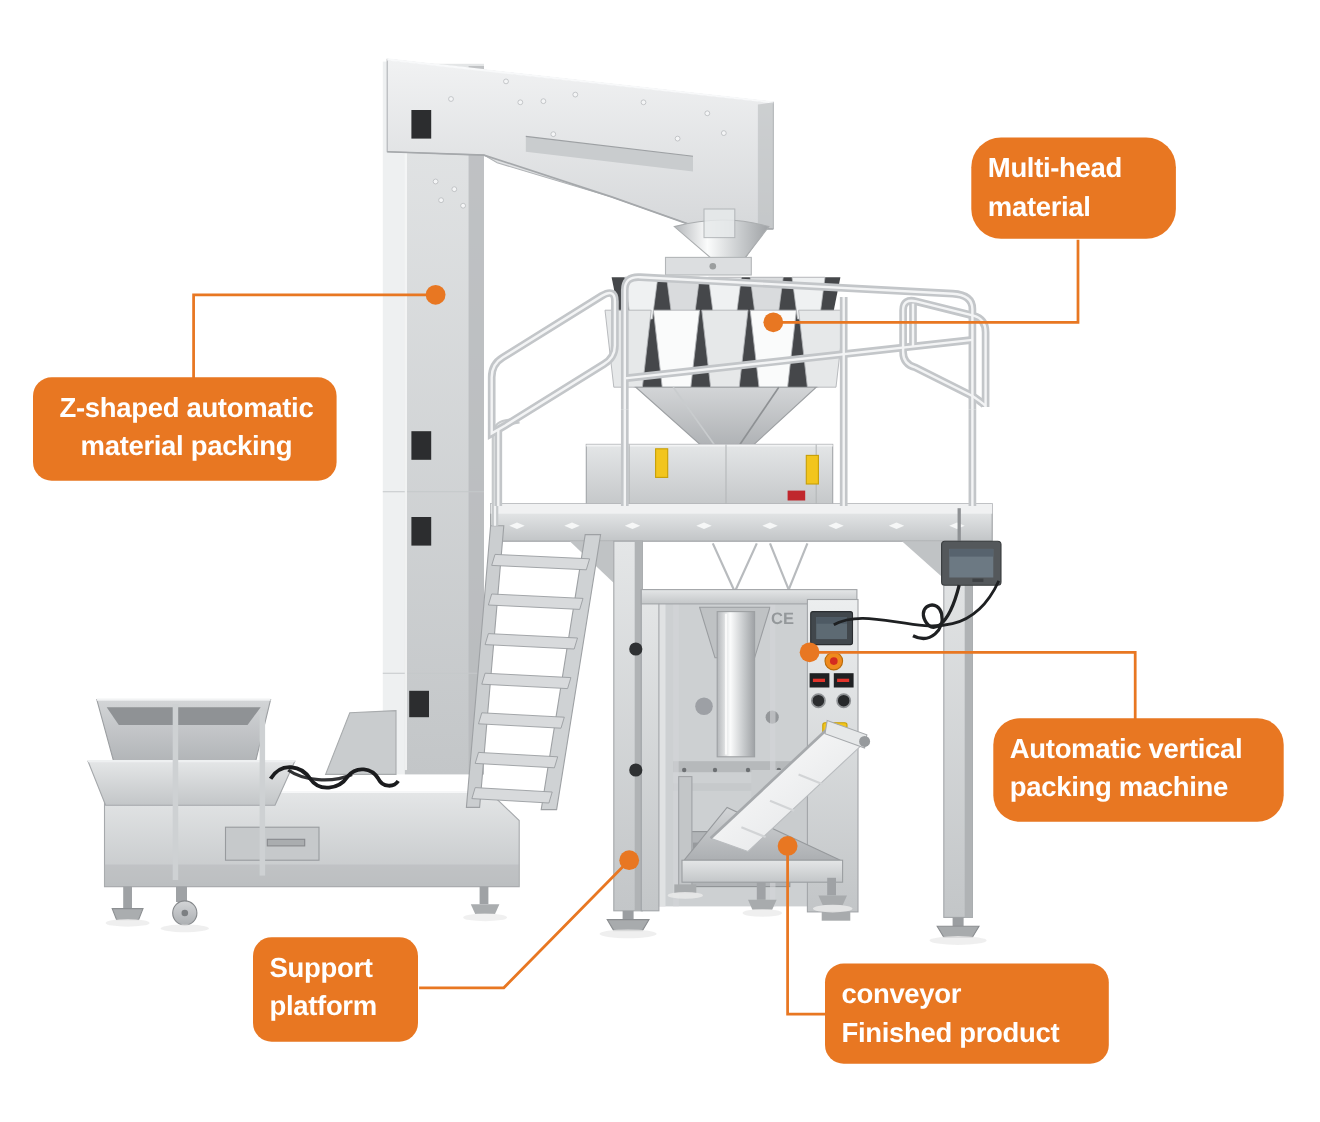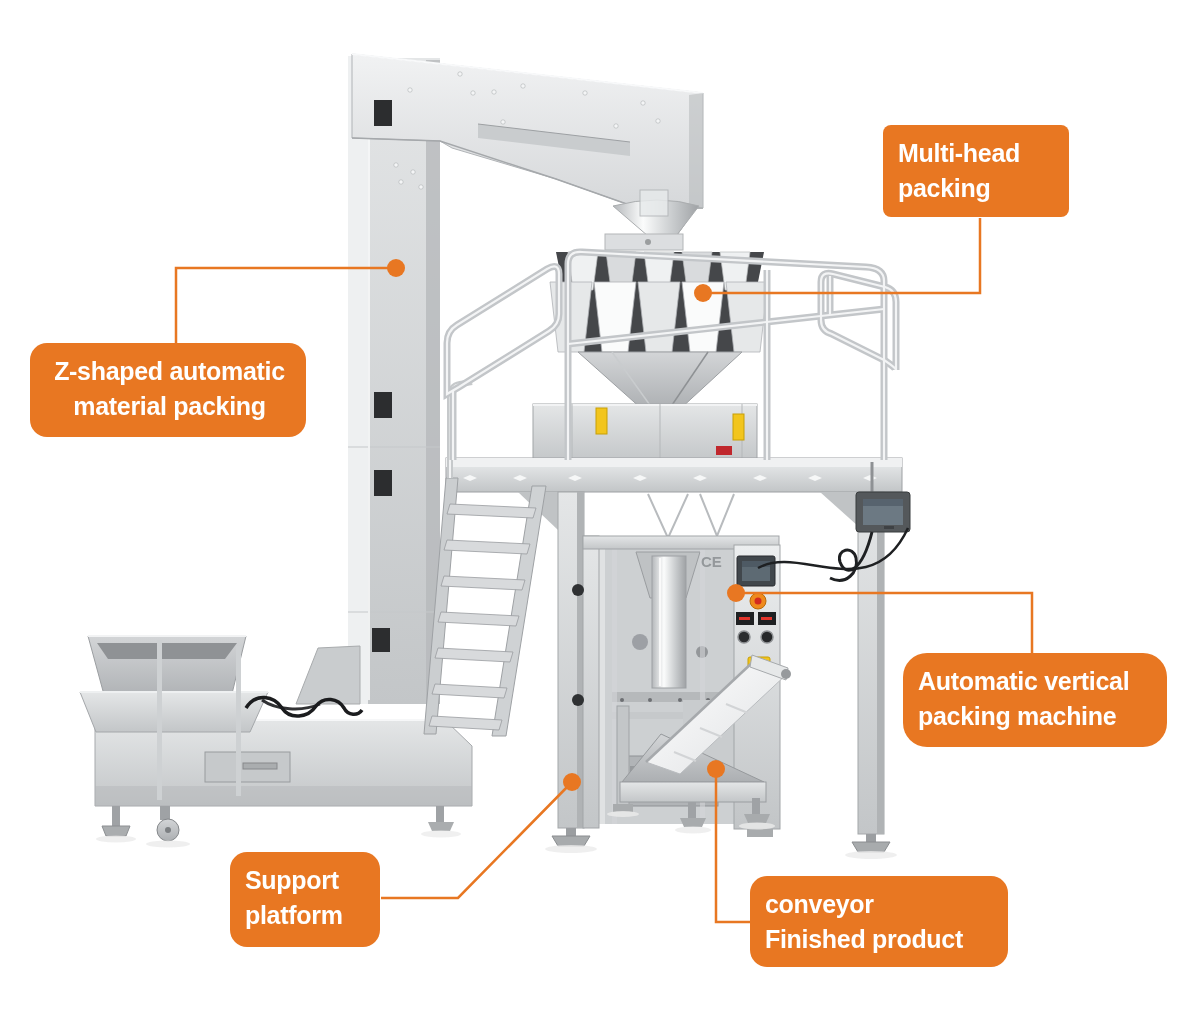--- a/index.html
+++ b/index.html
@@ -3,21 +3,21 @@
 <meta charset="utf-8">
 <style>
   html,body{margin:0;padding:0;background:#fff;}
   .canvas{position:relative;width:1200px;height:1020px;background:#fff;overflow:hidden;
           font-family:"Liberation Sans",sans-serif;}
   .machine-svg{position:absolute;left:0;top:0;}
   .callout{position:absolute;background:var(--accent,#e87722);color:var(--label-text,#fff);
            border-radius:17px;font-weight:700;font-size:25px;line-height:35px;letter-spacing:-0.3px;
            padding:11px 12px 11px 15px;box-sizing:border-box;white-space:nowrap;}
   .callout span{display:block;}
-  #c-multihead{left:883px;top:125px;width:186px;height:92px;border-radius:8px;}
+  #c-multihead{left:883px;top:125px;width:186px;height:92px;border-radius:27px;}
   #c-elevator{left:30px;top:343px;width:276px;height:94px;text-align:center;}
   #c-packing{left:903px;top:653px;width:264px;height:94px;border-radius:24px;}
   #c-support{left:230px;top:852px;width:150px;height:95px;}
   #c-conveyor{left:750px;top:876px;width:258px;height:91px;}
   .accent-stroke{stroke:var(--accent,#e87722);}
   .accent-fill{fill:var(--accent,#e87722);}
   .ce-text{font-family:"Liberation Sans",sans-serif;font-weight:bold;font-size:15px;fill:#94989b;}
 </style>
 </head>
 <body>
@@ -318,21 +318,21 @@
       <circle cx="396" cy="268" r="9"></circle>
       <circle cx="736" cy="593" r="9"></circle>
       <circle cx="572" cy="782" r="9"></circle>
       <circle cx="716" cy="769" r="9"></circle>
     </g>
   </g>
 </svg>
 
 <div class="callout" id="c-multihead">
   <span>Multi-head</span>
-  <span>packing</span>
+  <span>material</span>
 </div>
 <div class="callout" id="c-elevator">
   <span>Z-shaped automatic</span>
   <span>material packing</span>
 </div>
 <div class="callout" id="c-packing">
   <span>Automatic vertical</span>
   <span>packing machine</span>
 </div>
 <div class="callout" id="c-support">

